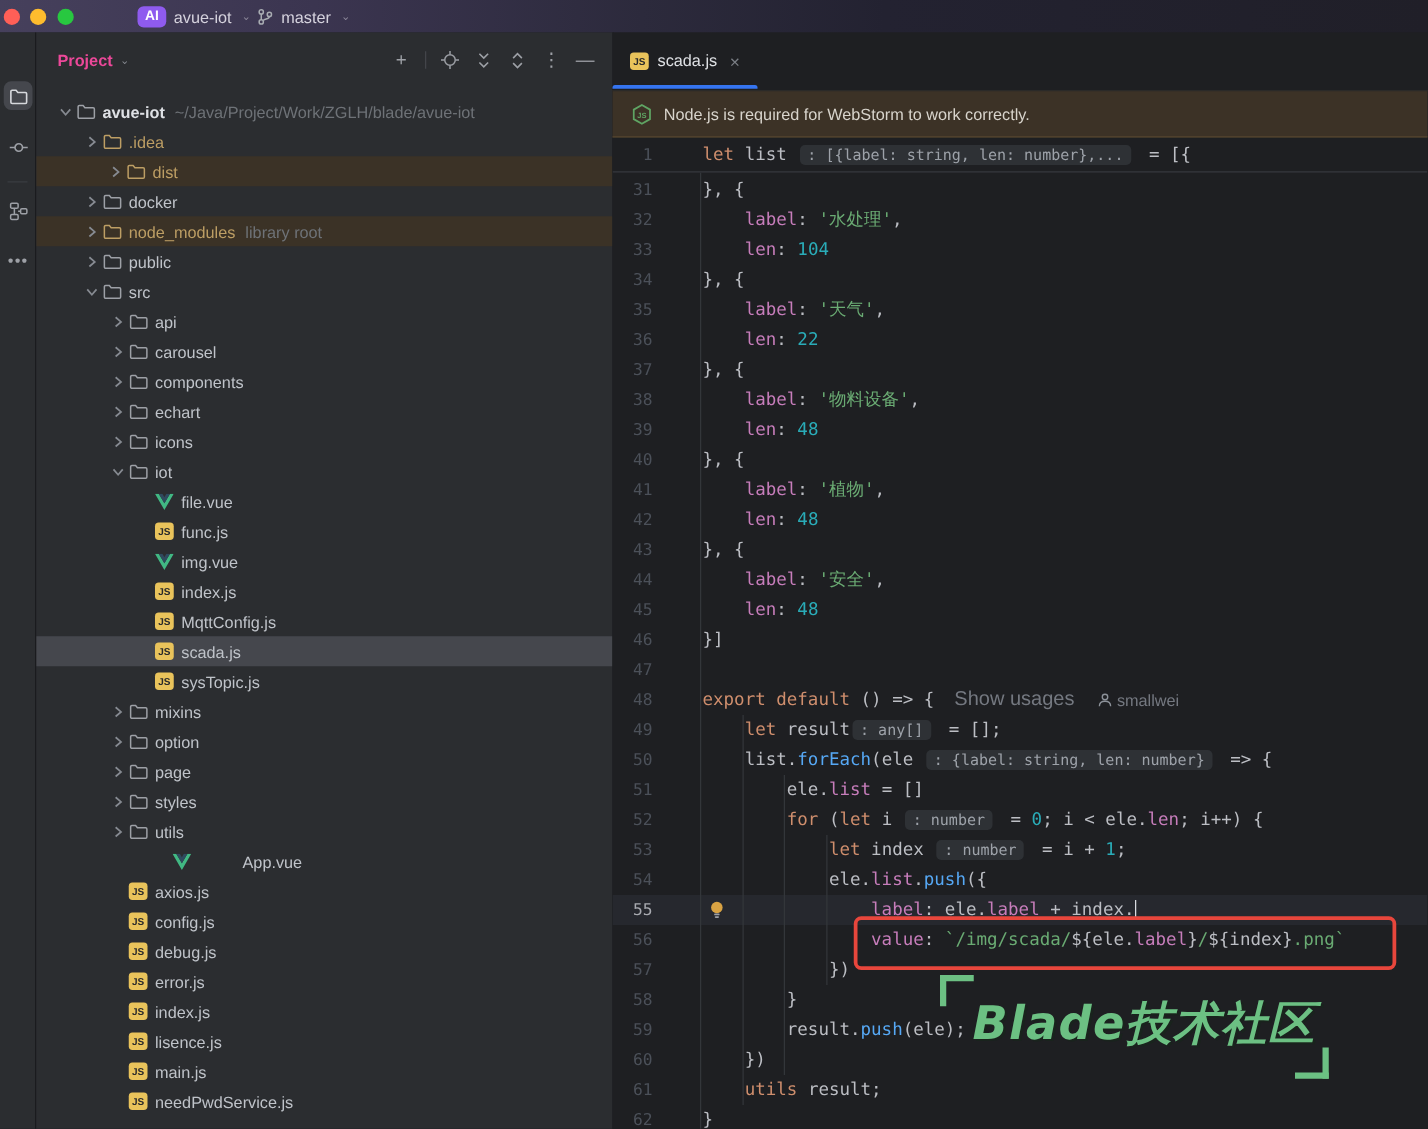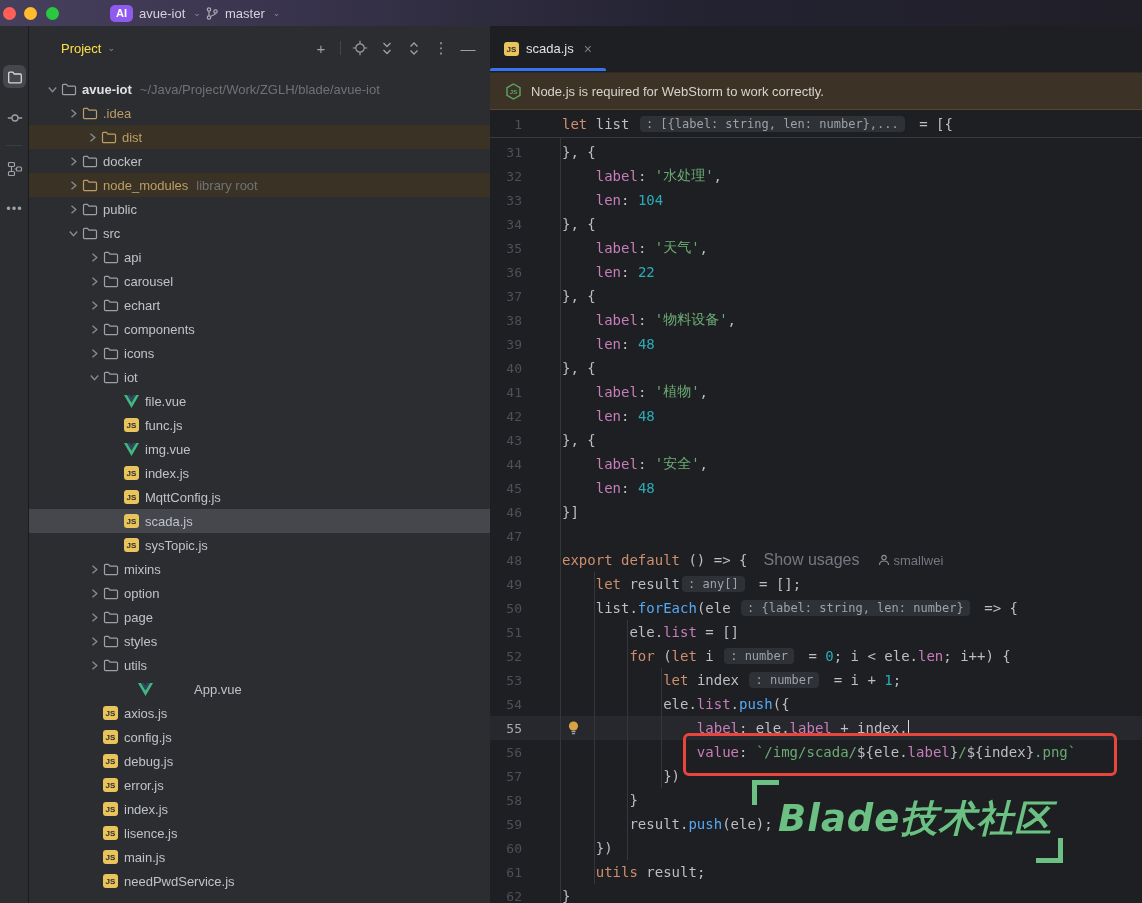--- a/index.html
+++ b/index.html
@@ -23,21 +23,21 @@
   #stripe{position:absolute;left:0;top:26px;width:28px;height:877px;background:#2B2D30;
     border-right:1px solid #1A1B1E;}
   .stripe-btn{position:absolute;left:3px;width:23px;height:23px;border-radius:6px;
     display:flex;align-items:center;justify-content:center;color:#9DA0A6;}
   .stripe-active{background:#45474D;color:#D6D8DC;}
   #stripe-div{position:absolute;left:6px;top:119px;width:16px;height:1px;background:#3A3C40;}
   
   #panel{position:absolute;left:29px;top:26px;width:461px;height:877px;background:#2B2D30;
     border-right:1px solid #191A1D;overflow:hidden;}
   #panel-header{position:absolute;left:0;top:0;width:100%;height:44px;display:flex;align-items:center;}
-  #panel-title{margin-left:32px;font-size:13px;font-weight:normal;color:#fde047;}
+  #panel-title{margin-left:17px;font-size:13px;font-weight:bold;color:#ec4899;}
   #panel-actions{position:absolute;right:14px;display:flex;align-items:center;gap:11px;color:#9DA0A6;}
   .pa-ic{width:16px;height:16px;display:flex;align-items:center;justify-content:center;font-size:15px;}
   .pa-div{width:1px;height:14px;background:#43454A;}
   #tree{position:absolute;left:0;top:44px;width:100%;height:833px;padding-top:7px;box-sizing:border-box;}
   .tree-row{height:24px;display:flex;align-items:center;font-size:13px;color:#BFC3C9;white-space:nowrap;}
   .row-amber{background:#3B3226;}
   .row-selected{background:#45474D;}
   .t-orange{color:#BD9E64;}
   .chev-slot{width:18px;height:16px;display:flex;align-items:center;justify-content:center;flex:none;color:#868A91;}
   .ticon{width:20px;height:16px;display:flex;align-items:center;flex:none;}
@@ -312,34 +312,34 @@
         <span class="chev-slot">
           <svg width="11" height="11" viewBox="0 0 11 11">
             <path d="M3.5 1.8 L7.8 5.5 L3.5 9.2" fill="none" stroke="#868A91" stroke-width="1.4"></path>
           </svg>
         </span>
         <span class="ticon">
           <svg width="16" height="15" viewBox="0 0 16 15">
             <path d="M1.5 3.4 a1 1 0 0 1 1-1 h3 l1.4 1.7 h6.6 a1 1 0 0 1 1 1 v6.5 a1 1 0 0 1 -1 1 h-11 a1 1 0 0 1 -1-1 z" fill="none" stroke="#9DA0A6" stroke-width="1.2"></path>
           </svg>
         </span>
+        <span class="tlabel">components</span>
+      </div>
+      <div class="tree-row" style="padding-left: 56px;">
+        <span class="chev-slot">
+          <svg width="11" height="11" viewBox="0 0 11 11">
+            <path d="M3.5 1.8 L7.8 5.5 L3.5 9.2" fill="none" stroke="#868A91" stroke-width="1.4"></path>
+          </svg>
+        </span>
+        <span class="ticon">
+          <svg width="16" height="15" viewBox="0 0 16 15">
+            <path d="M1.5 3.4 a1 1 0 0 1 1-1 h3 l1.4 1.7 h6.6 a1 1 0 0 1 1 1 v6.5 a1 1 0 0 1 -1 1 h-11 a1 1 0 0 1 -1-1 z" fill="none" stroke="#9DA0A6" stroke-width="1.2"></path>
+          </svg>
+        </span>
         <span class="tlabel">echart</span>
-      </div>
-      <div class="tree-row" style="padding-left: 56px;">
-        <span class="chev-slot">
-          <svg width="11" height="11" viewBox="0 0 11 11">
-            <path d="M3.5 1.8 L7.8 5.5 L3.5 9.2" fill="none" stroke="#868A91" stroke-width="1.4"></path>
-          </svg>
-        </span>
-        <span class="ticon">
-          <svg width="16" height="15" viewBox="0 0 16 15">
-            <path d="M1.5 3.4 a1 1 0 0 1 1-1 h3 l1.4 1.7 h6.6 a1 1 0 0 1 1 1 v6.5 a1 1 0 0 1 -1 1 h-11 a1 1 0 0 1 -1-1 z" fill="none" stroke="#9DA0A6" stroke-width="1.2"></path>
-          </svg>
-        </span>
-        <span class="tlabel">components</span>
       </div>
       <div class="tree-row" style="padding-left: 56px;">
         <span class="chev-slot">
           <svg width="11" height="11" viewBox="0 0 11 11">
             <path d="M3.5 1.8 L7.8 5.5 L3.5 9.2" fill="none" stroke="#868A91" stroke-width="1.4"></path>
           </svg>
         </span>
         <span class="ticon">
           <svg width="16" height="15" viewBox="0 0 16 15">
             <path d="M1.5 3.4 a1 1 0 0 1 1-1 h3 l1.4 1.7 h6.6 a1 1 0 0 1 1 1 v6.5 a1 1 0 0 1 -1 1 h-11 a1 1 0 0 1 -1-1 z" fill="none" stroke="#9DA0A6" stroke-width="1.2"></path>

